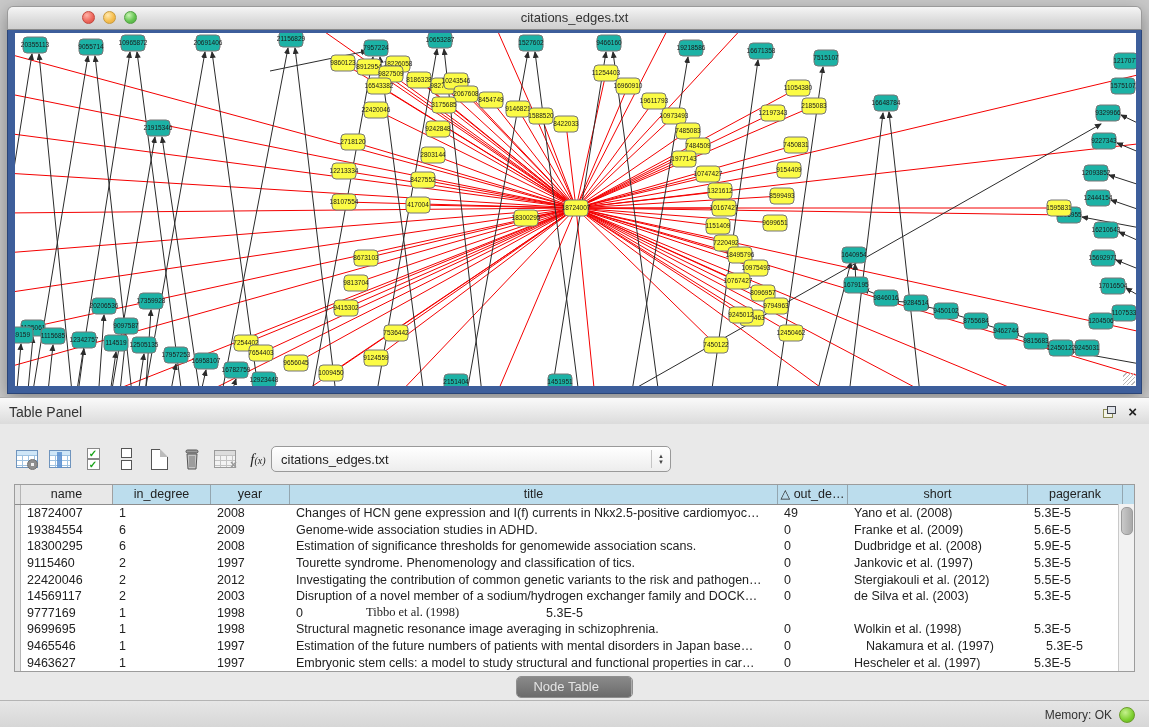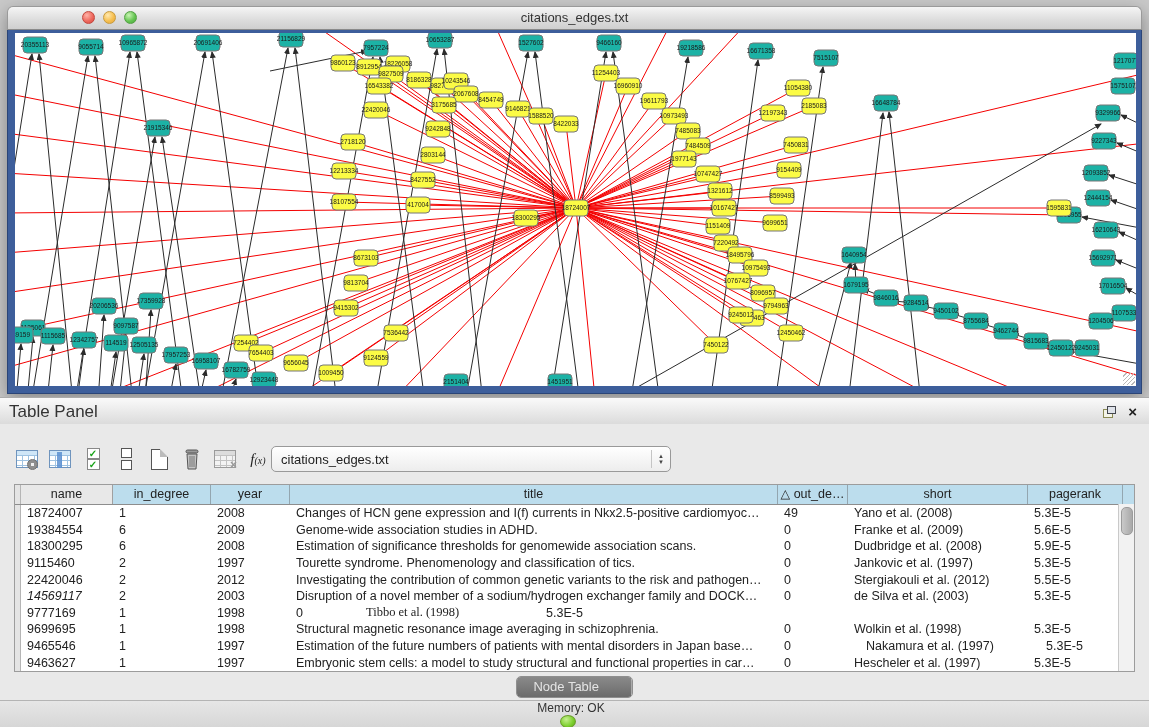--- a/index.html
+++ b/index.html
@@ -20,21 +20,21 @@
     padding:3px 7px 7px 7px;height:353px;box-sizing:content-box;}
   .net-canvas{width:1121px;height:353px;background:#fff;position:relative;overflow:hidden;}
   .net-canvas svg{display:block;}
   .grip{position:absolute;right:1px;bottom:1px;width:12px;height:12px;
     background:repeating-linear-gradient(135deg,transparent 0 2px,#b9b9b9 2px 3px);}
 
   
   .panel-header{position:absolute;left:0;top:397px;width:1149px;height:27px;
     background:linear-gradient(#fafafa,#dadada);border-top:1px solid #ababab;border-bottom:1px solid #9f9f9f;
     display:flex;align-items:center;}
-  .panel-title{font-size:17px;color:#333;padding-left:9px;flex:1;}
+  .panel-title{font-size:14px;color:#333;padding-left:9px;flex:1;}
   .ph-icons{display:flex;align-items:center;gap:12px;padding-right:12px;}
   .float-icon{width:13px;height:12px;position:relative;}
   .float-icon .sq1{position:absolute;left:0;bottom:0;width:8px;height:7px;border:1px solid #8b8b55;background:#f4f4e8;}
   .float-icon .sq2{position:absolute;right:0;top:0;width:7px;height:6px;border:1px solid #44474e;background:#dfe3ea;}
   .close-x{font-size:15px;font-weight:bold;color:#222;line-height:12px;}
 
   .panel-body{position:absolute;left:0;top:424px;width:1149px;height:276px;background:#e9e9e9;}
 
   
   .toolbar{position:absolute;left:14px;top:20px;height:30px;display:flex;align-items:center;}
@@ -82,21 +82,21 @@
   
   .tabs{position:absolute;left:0;right:0;top:252px;display:flex;justify-content:center;}
   .seg{display:flex;border:1px solid #8f8f8f;border-radius:5px;overflow:hidden;background:#fff;height:20px;flex-direction:column;}
   .seg .tab{font-size:13px;padding:0 16px;line-height:20px;color:#222;background:linear-gradient(#fff,#ededed);
      border-right:1px solid #aaa;}
   .seg .tab:last-child{border-right:none;}
   .seg .tab.sel{background:linear-gradient(#8a8a8a,#6b6b6b);color:#e4e4e4;}
 
   
   .statusbar{position:absolute;left:0;top:700px;width:1149px;height:27px;background:linear-gradient(#e6e6e6,#d6d6d6);
-     border-top:1px solid #b4b4b4;display:flex;align-items:center;justify-content:flex-end;flex-direction:column;}
+     border-top:1px solid #b4b4b4;display:flex;align-items:center;justify-content:flex-end;}
   .mem-label{font-size:12px;color:#333;margin-right:7px;}
   .mem-dot{width:14px;height:14px;border-radius:50%;margin-right:14px;
      background:radial-gradient(circle at 38% 32%,#c6f08e,#7ccf2e 60%,#5ea81e);border:1px solid #6a9c2a;}
 </style>
 </head>
 <body>
 
 <div class="net-window">
   <div class="titlebar">
     <div class="traffic">
@@ -842,21 +842,21 @@
           <span class="td" style="width: 92px;">22420046</span>
           <span class="td" style="width: 98px;">2</span>
           <span class="td" style="width: 79px;">2012</span>
           <span class="td" style="width: 488px;">Investigating the contribution of common genetic variants to the risk and pathogen…</span>
           <span class="td" style="width: 70px;">0</span>
           <span class="td" style="width: 180px;">Stergiakouli et al. (2012)</span>
           <span class="td" style="width: 95px;">5.5E-5</span>
         </div>
         <div class="tr">
           <span class="gutter" style="height: 100%;"></span>
-          <span class="td" style="width: 92px; font-style: italic;">14569117</span>
+          <span class="td" style="width: 92px;">14569117</span>
           <span class="td" style="width: 98px;">2</span>
           <span class="td" style="width: 79px;">2003</span>
           <span class="td" style="width: 488px;">Disruption of a novel member of a sodium/hydrogen exchanger family and DOCK…</span>
           <span class="td" style="width: 70px;">0</span>
           <span class="td" style="width: 180px;">de Silva et al. (2003)</span>
           <span class="td" style="width: 95px;">5.3E-5</span>
         </div>
         <div class="tr">
           <span class="gutter" style="height: 100%;"></span>
           <span class="td" style="width: 92px;">9777169</span>

